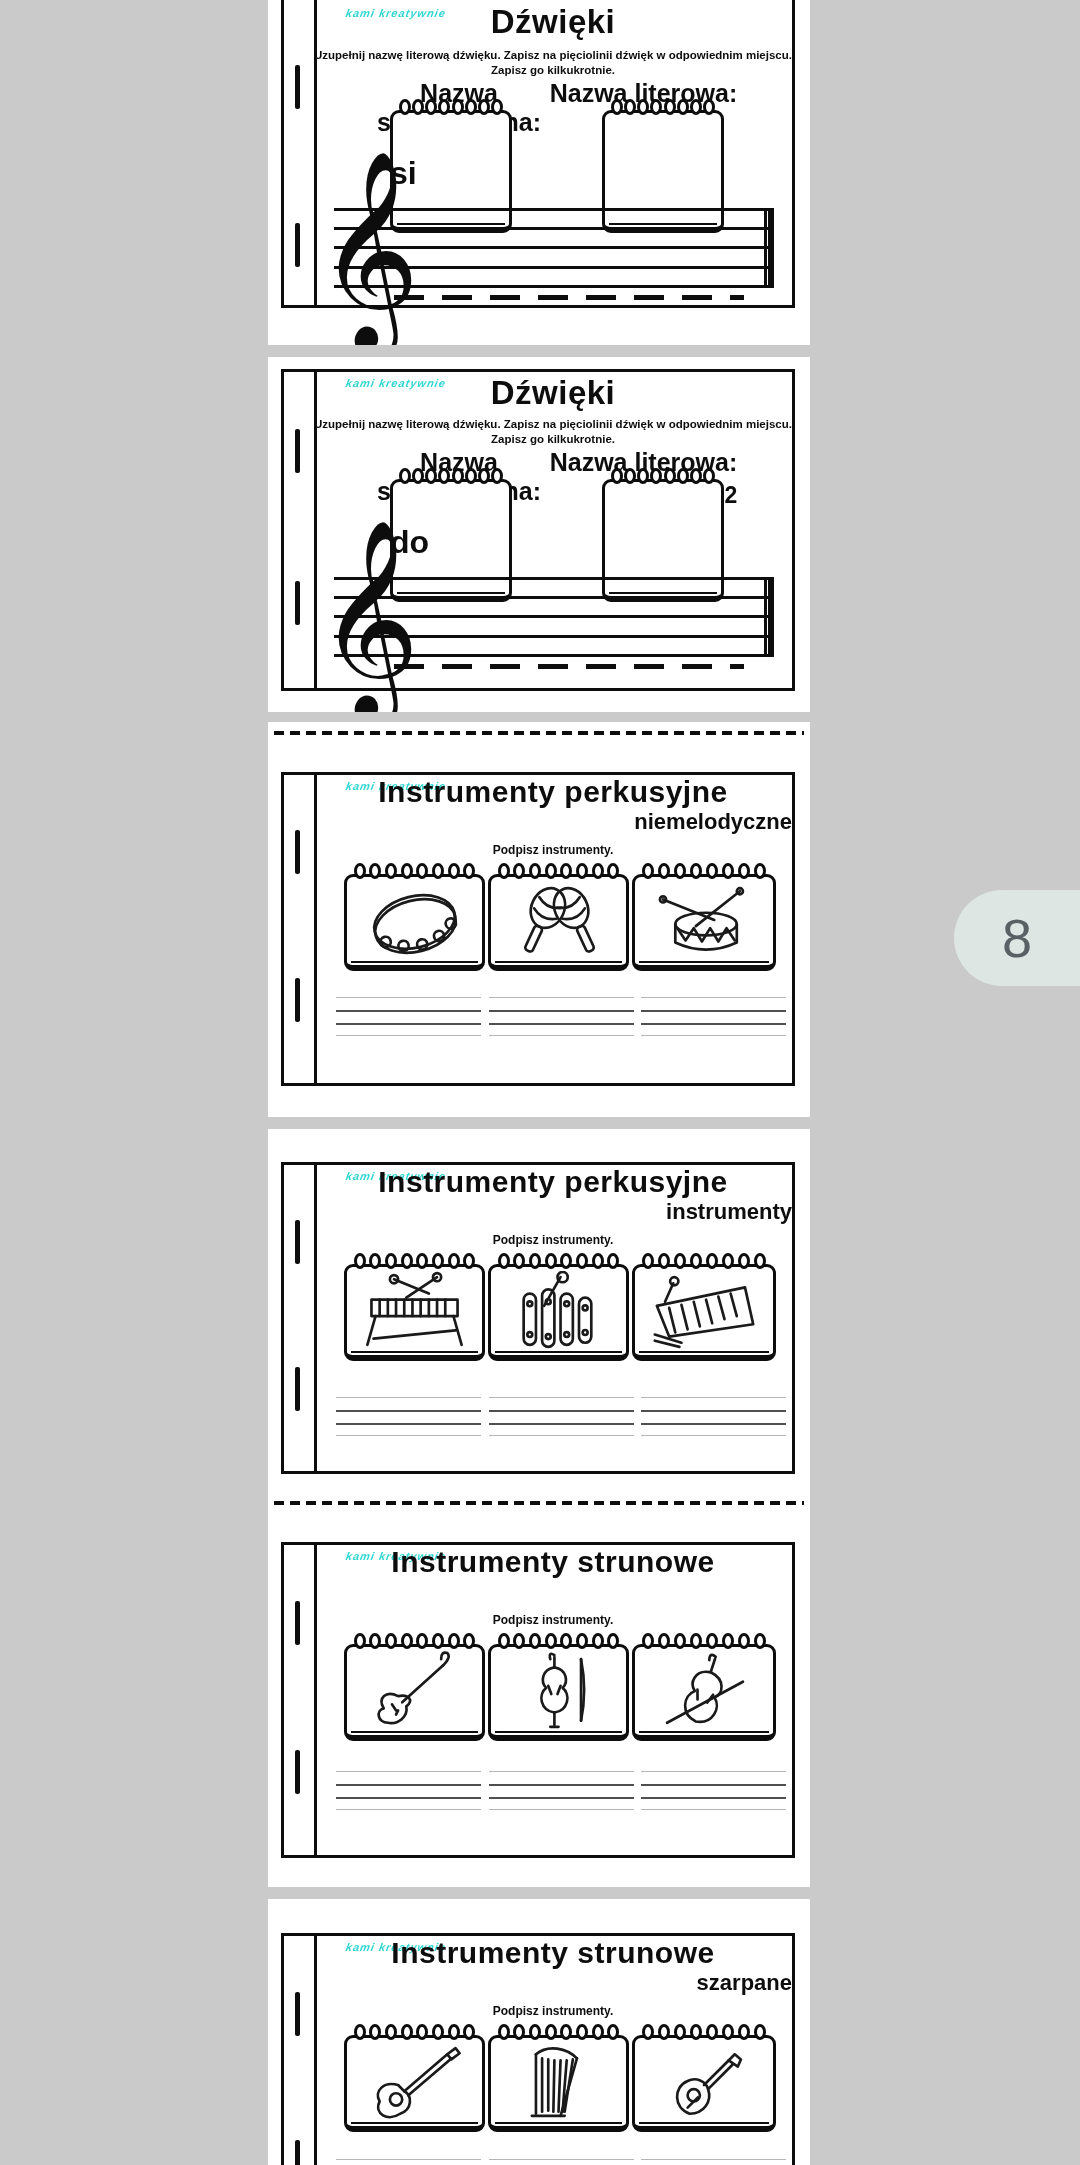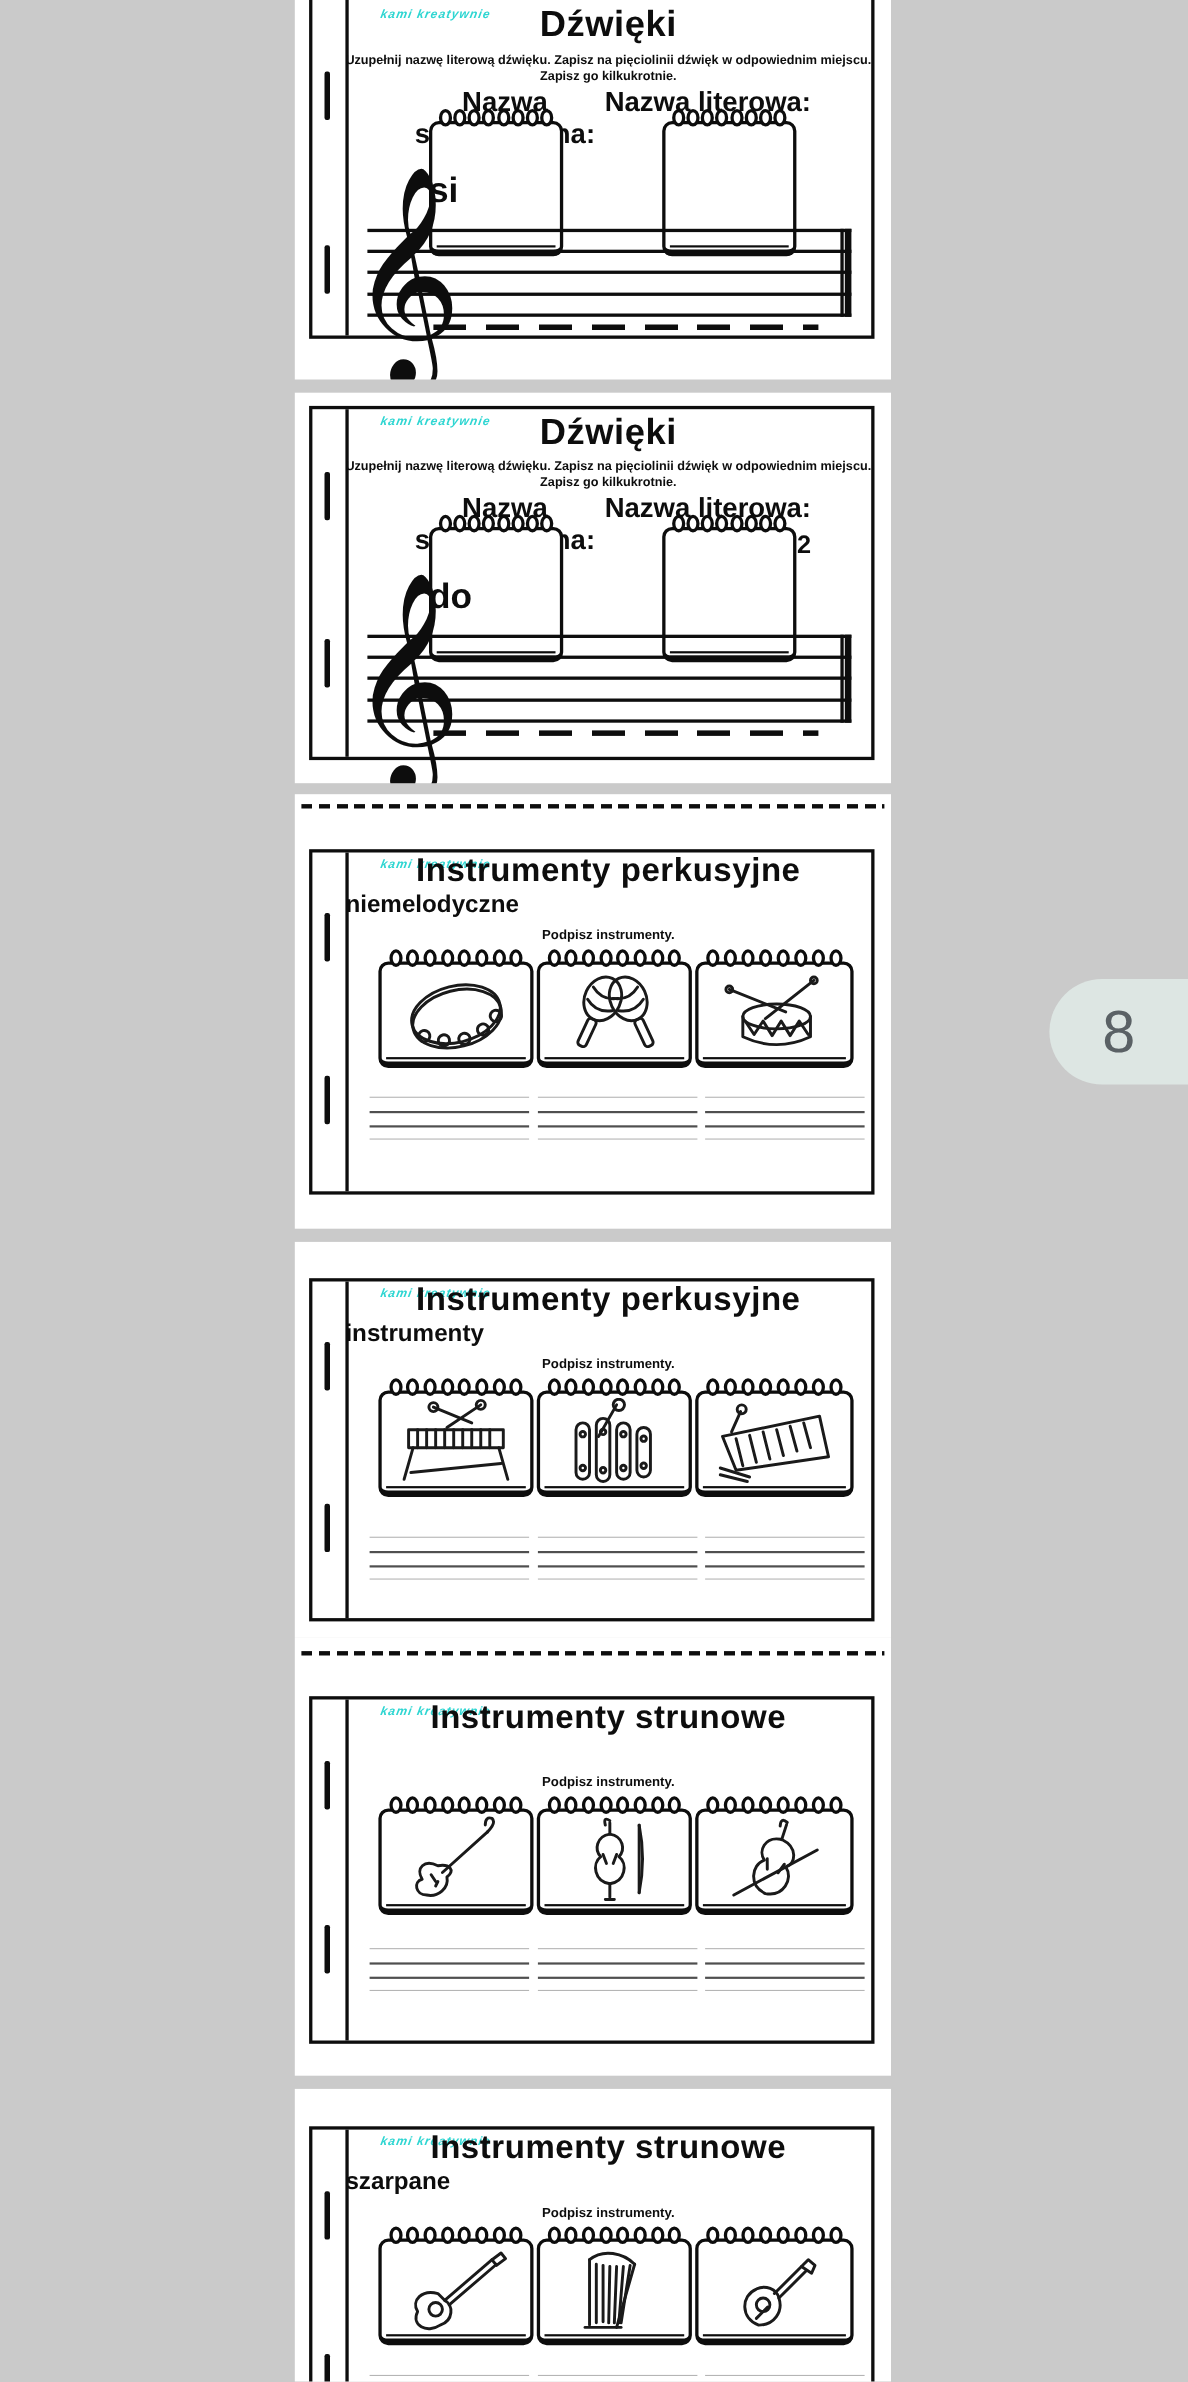--- a/index.html
+++ b/index.html
@@ -17,21 +17,21 @@
   .bmark{position:absolute;left:11px;width:5px;height:44px;background:#0d0d0d;border-radius:2px;}
   .bmark.m1{top:18%;} .bmark.m2{top:66%;}
 
   .watermark{position:absolute;top:5px;left:62px;font-size:11px;font-weight:bold;
              font-style:italic;color:#2fd6d2;letter-spacing:1px;transform:skewX(-10deg);
              white-space:nowrap;}
 
   
   .ws-title{position:absolute;left:30px;right:0;text-align:center;font-weight:bold;
             font-size:33px;letter-spacing:.5px;}
-  .ws-sub{position:absolute;left:30px;right:0;text-align:left;font-weight:bold;font-size:22px;}
+  .ws-sub{position:absolute;left:30px;right:0;text-align:right;font-weight:bold;font-size:22px;}
   .ws-small{position:absolute;left:30px;right:0;text-align:center;font-weight:bold;font-size:12px;}
   .instr1{top:46px;font-size:11.5px;}
   .instr2{top:61px;font-size:11.5px;}
   .col-label{position:absolute;top:76px;font-weight:bold;font-size:25px;text-align:center;}
   .col-label.sol{left:55px;width:240px;}
   .col-label.lit{left:252px;width:215px;}
   .pgnum{position:absolute;left:432px;top:110px;width:30px;text-align:center;
          font-weight:bold;font-size:23px;}
 
   

